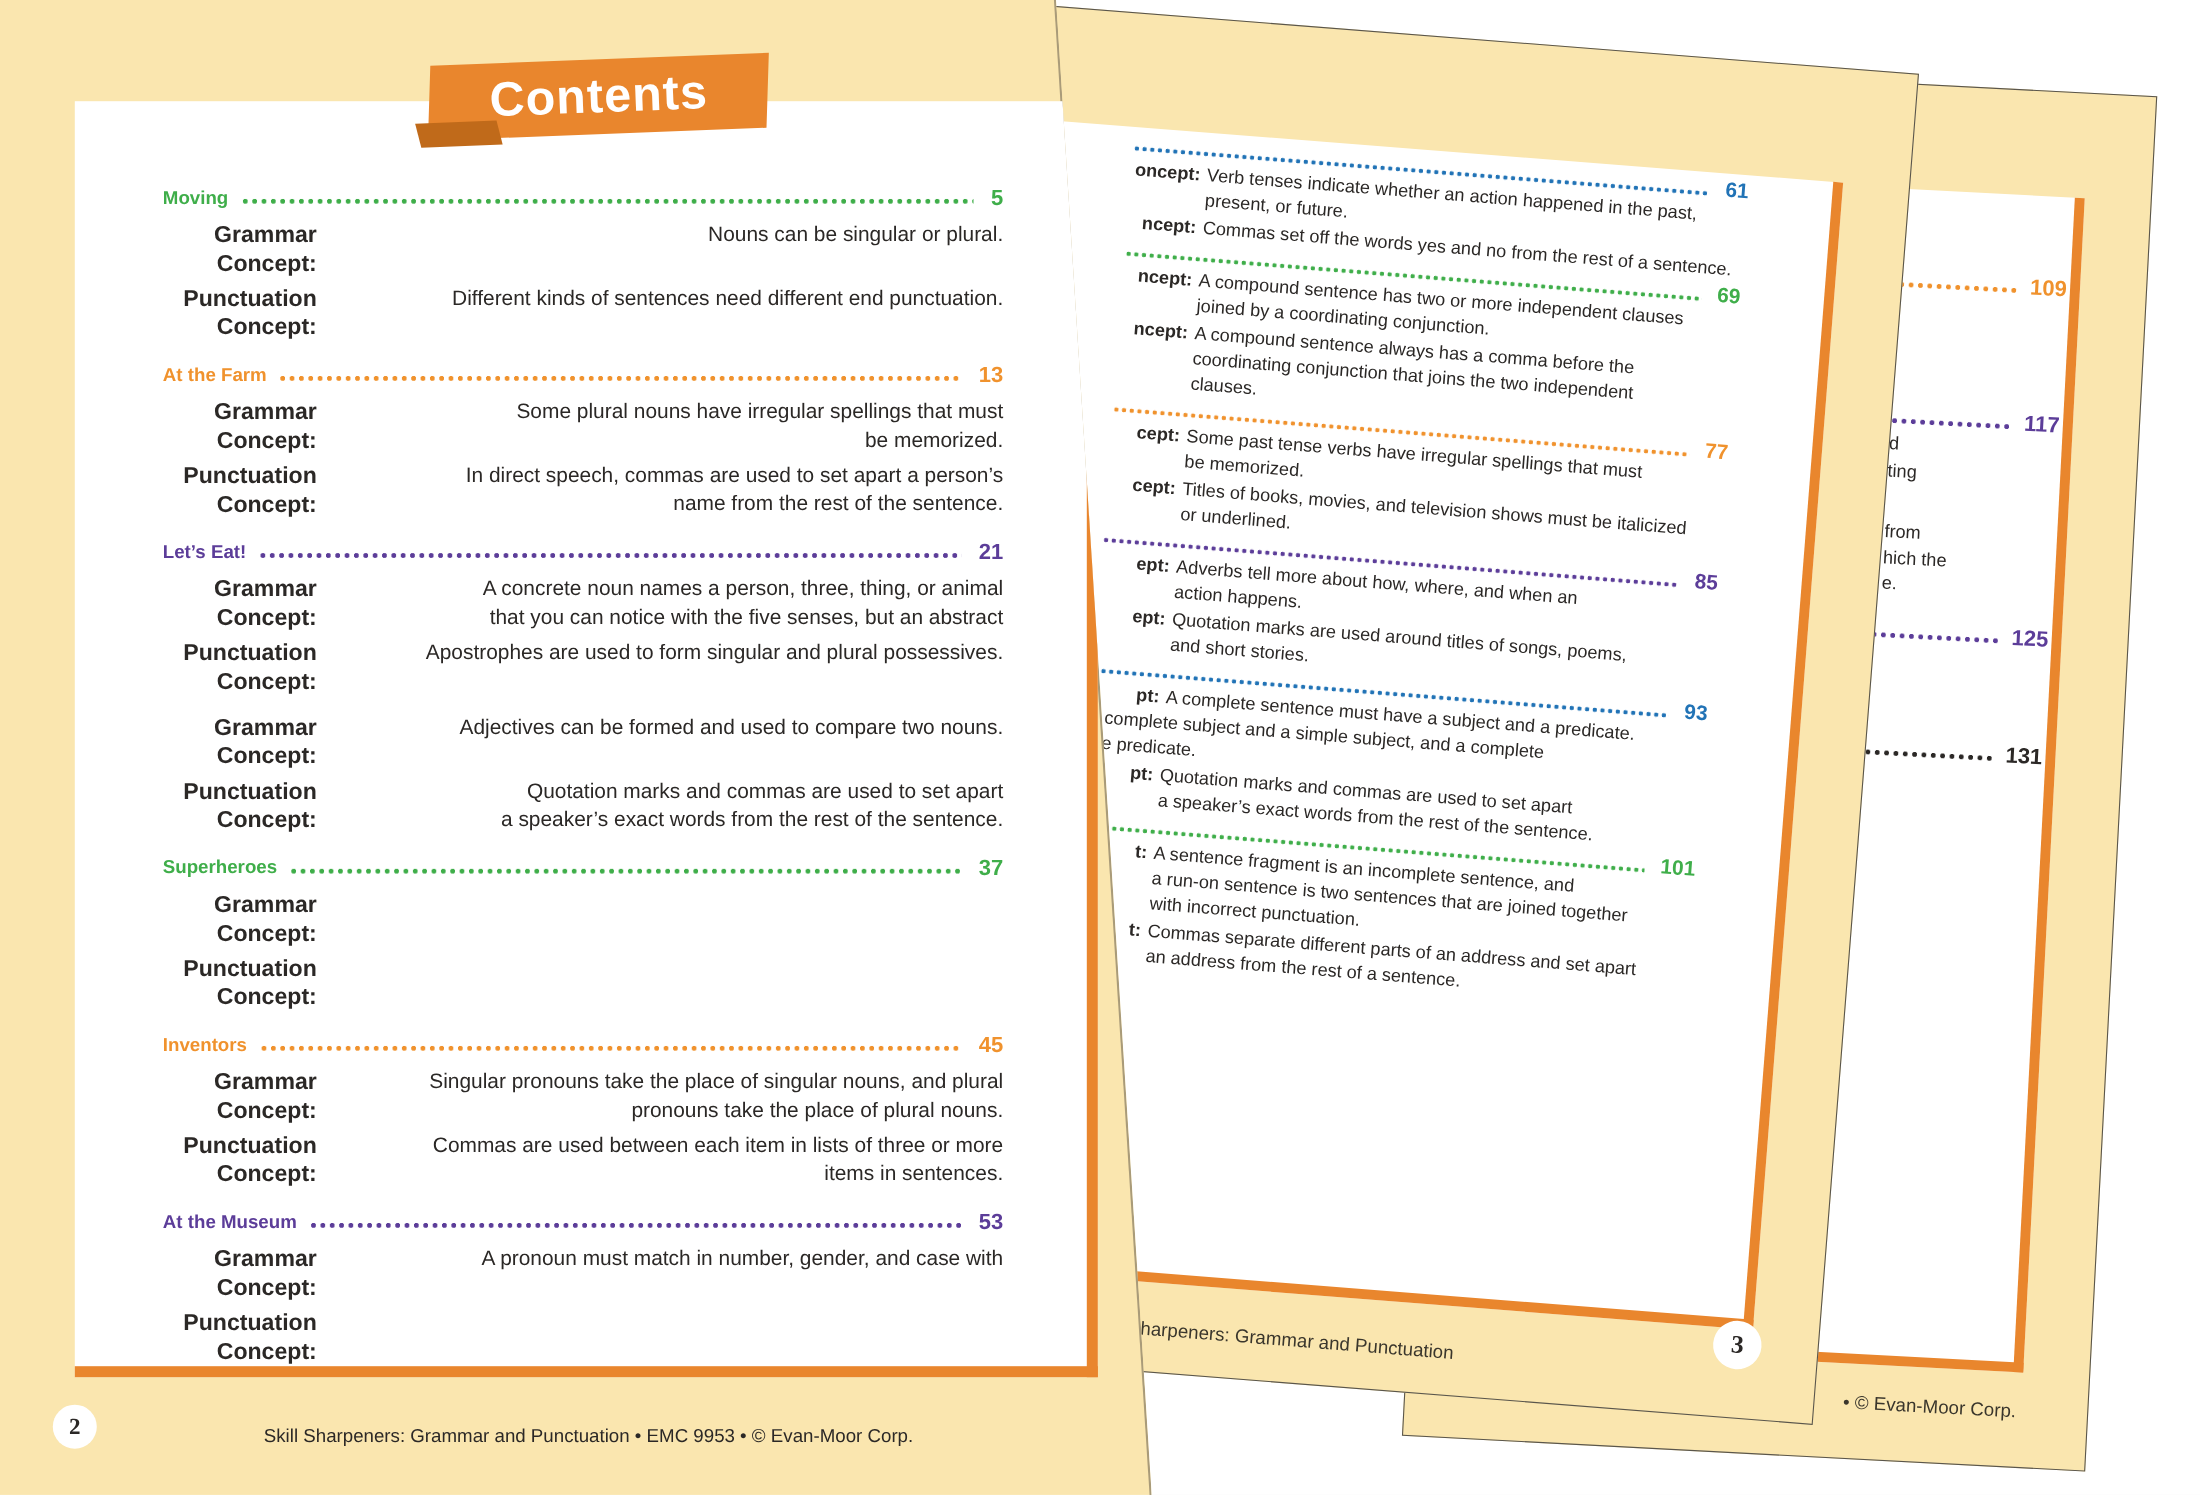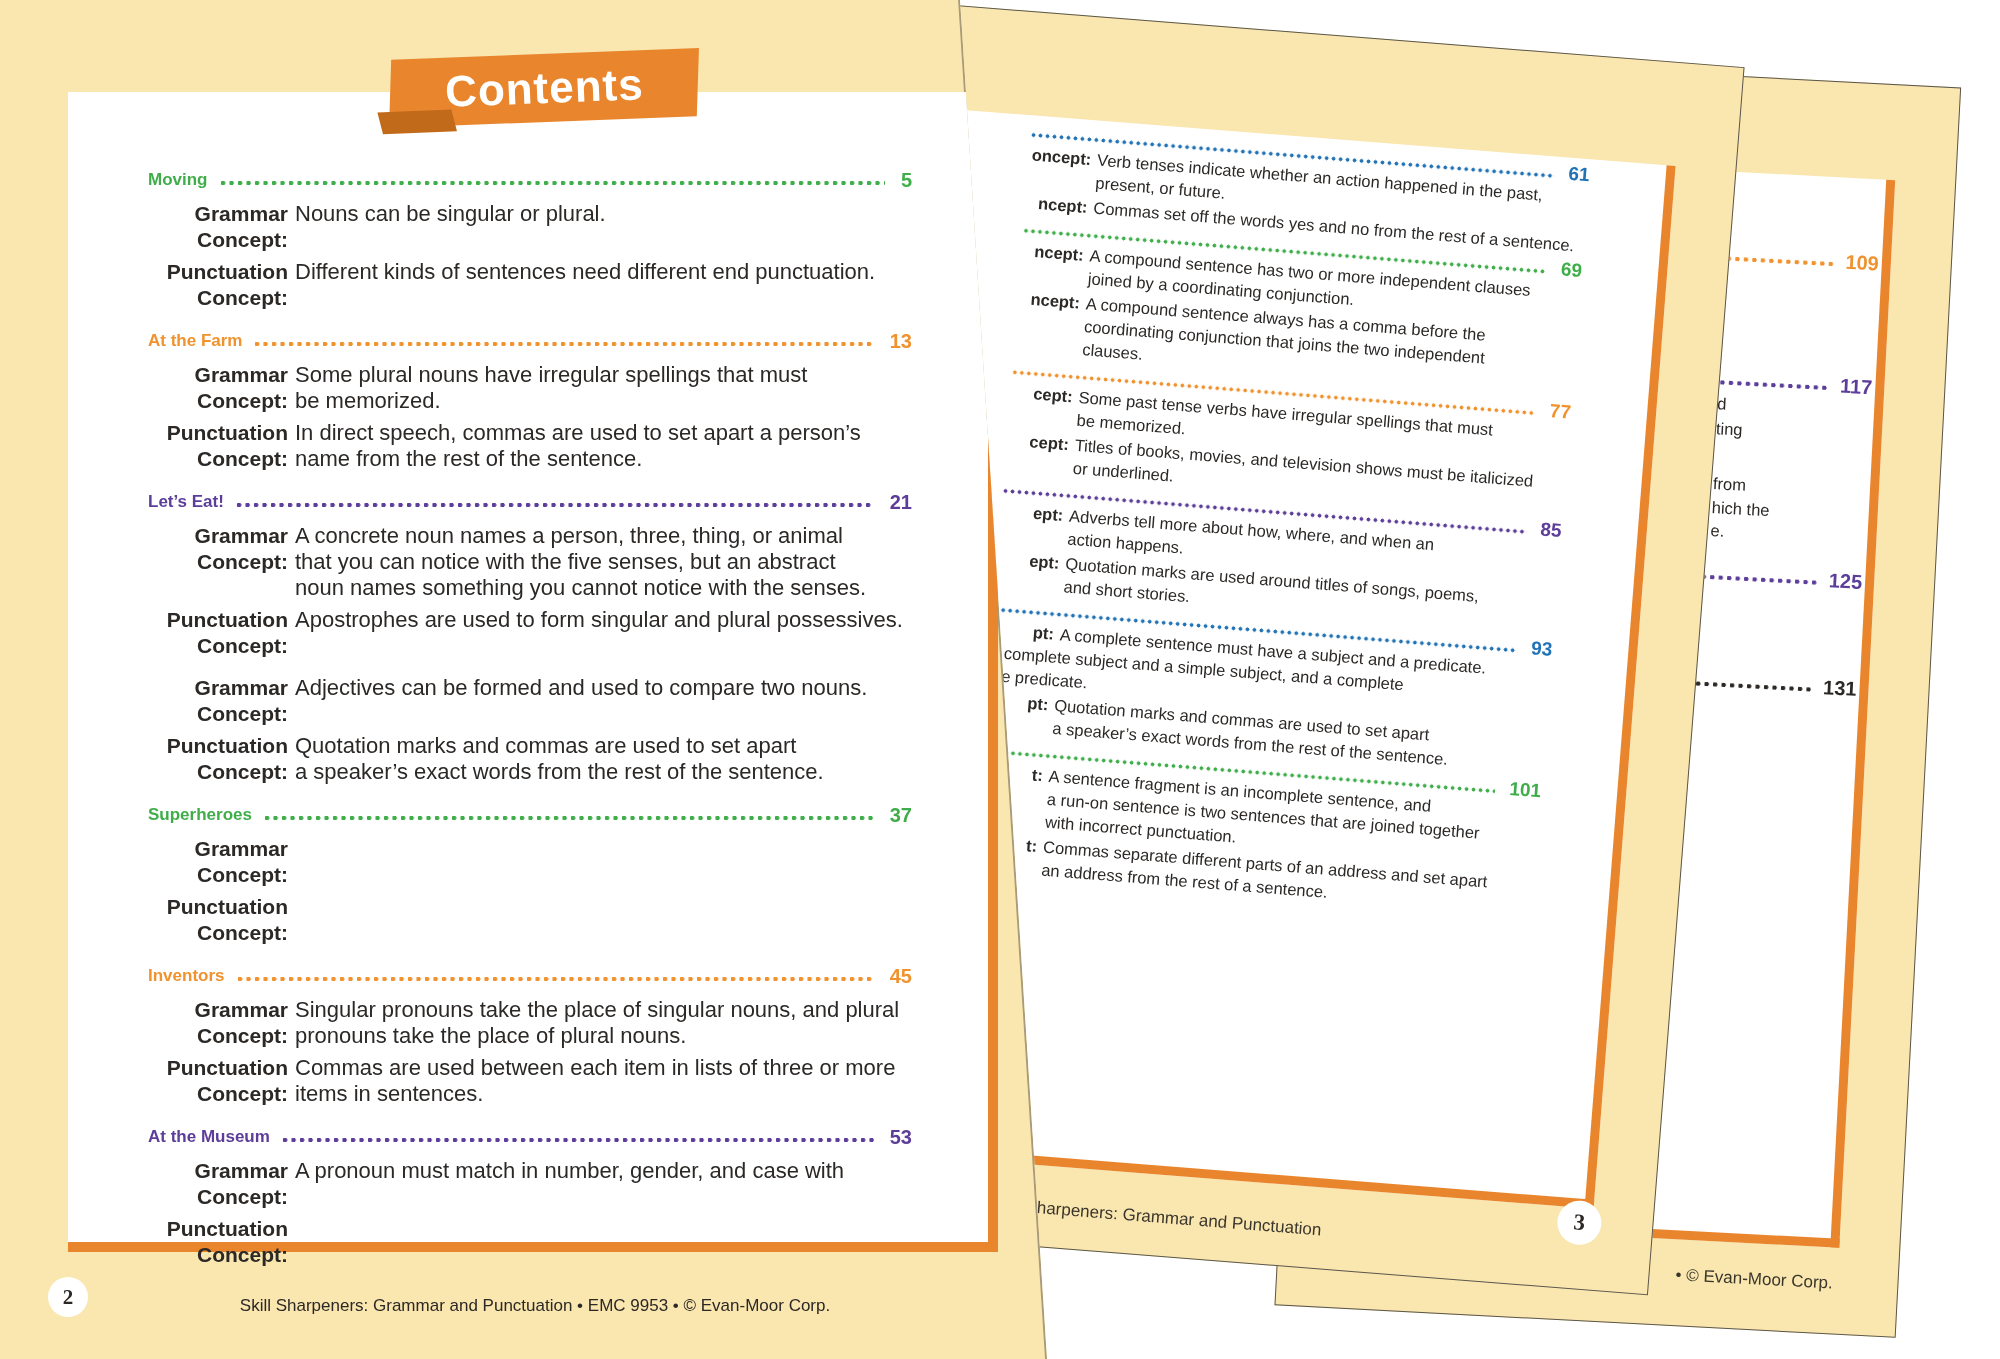--- a/index.html
+++ b/index.html
@@ -92,21 +92,21 @@
   }
   .l-content { position:absolute; left:148px; top:166px; width:764px; }
   .l-entry { margin-bottom:16px; }
   .l-titlerow { display:flex; align-items:flex-end; margin-bottom:8px; }
   .l-title { font-size:17px; font-weight:bold; line-height:27px; }
   .l-titlerow .dots { margin:0 6px 7px 12px; }
   .l-num { font-size:20px; font-weight:bold; margin-left:10px; line-height:26px; }
   .l-row { display:flex; margin-bottom:6px; }
   .l-label { width:140px; text-align:right; flex-shrink:0; font-weight:bold; font-size:21px; line-height:26px; color:#2b2826; }
   .l-lines { margin-left:7px; flex:1; }
-  .l-line { font-size:22px; line-height:26px; color:#2b2826; }
+  .l-line { font-size:19px; line-height:26px; color:#2b2826;text-align:right; }
   .l-circle { left:48px; top:1277px; width:40px; height:40px; font-size:21px; }
   .l-footer { position:absolute; left:40px; top:1296px; width:990px; text-align:center; font-size:17px; color:#2b2826; }
 </style>
 </head>
 <body>
 
 <div class="canvas">
 
   <div class="sheet sheet-right">
     <div class="panel panel-right"></div>
@@ -333,21 +333,20 @@
         <div class="l-titlerow c-purple">
           <span class="l-title">Let’s Eat!</span>
           <span class="dots"></span>
           <span class="l-num">21</span>
         </div>
         <div class="l-row">
           <span class="l-label">Grammar Concept:</span>
           <div class="l-lines">
             <div class="l-line">A concrete noun names a person, three, thing, or animal</div>
             <div class="l-line">that you can notice with the five senses, but an abstract</div>
-            <div class="l-line">noun names something you cannot notice with the senses.</div>
           </div>
         </div>
         <div class="l-row">
           <span class="l-label">Punctuation Concept:</span>
           <div class="l-lines">
               <div class="l-line">Apostrophes are used to form singular and plural possessives.</div>
             </div>
         </div>
       </div>
 

